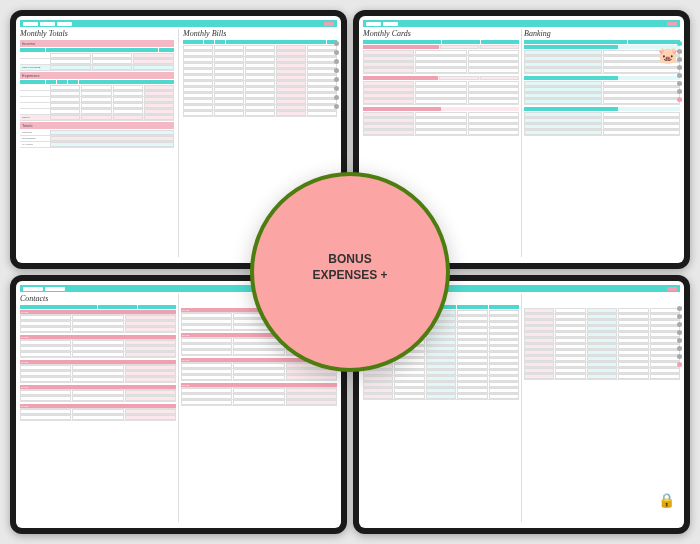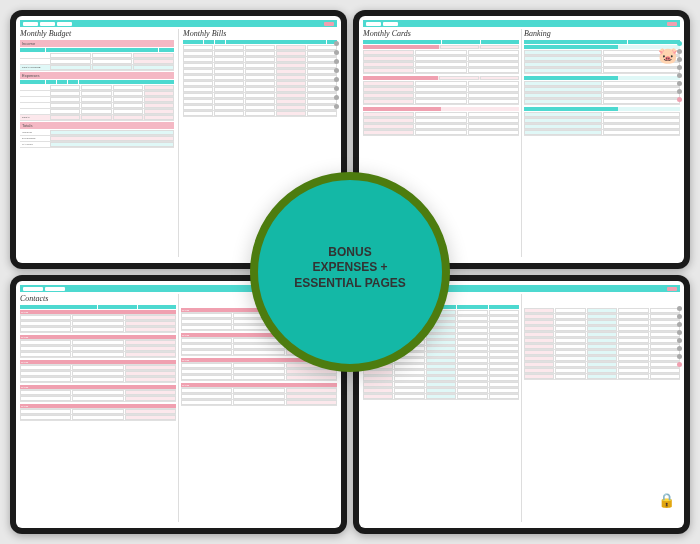--- a/index.html
+++ b/index.html
@@ -90,29 +90,29 @@
     }
 
     
     .circle-overlay {
       position: absolute;
       top: 50%;
       left: 50%;
       transform: translate(-50%, -50%);
       width: 200px;
       height: 200px;
-      background: #14b8a6;
+      background: #fca5a5;
       border-radius: 50%;
       display: flex;
       flex-direction: column;
       align-items: center;
       justify-content: center;
       z-index: 100;
       box-shadow: 0 4px 20px rgba(0,0,0,0.2);
-      border: 8px solid #4d7c0f;
+      border: 4px solid #4d7c0f;
     }
     .circle-title {
       font-weight: bold;
       font-size: 12px;
       color: #333;
       text-align: center;
       line-height: 1.3;
       margin-bottom: 8px;
     }
     .circle-items {
@@ -151,21 +151,21 @@
           <div style="background:#fff; height:4px; width:15px; border-radius:1px;"></div>
           <div style="background:#fff; height:4px; width:15px; border-radius:1px;"></div>
           <div style="background:#fff; height:4px; width:15px; border-radius:1px;"></div>
           <div style="flex:1;"></div>
           <div style="background:#f0a0b0; height:4px; width:10px; border-radius:1px;"></div>
         </div>
 
         <div style="display:flex; gap:3px; height:calc(100% - 11px);">
 
           <div style="flex:1; overflow:hidden;">
-            <div class="sheet-title">Monthly Budget</div>
+            <div class="sheet-title">Monthly Totals</div>
 
             <div class="pink-section-title">Income</div>
             <div style="display:flex; gap:1px; margin-bottom:1px;">
               <div style="width:25px; background:#4dd9d0; height:4px; font-size:2.5px; color:white; padding:1px;"></div>
               <div style="flex:1; background:#4dd9d0; height:4px;"></div>
               <div style="width:15px; background:#4dd9d0; height:4px;"></div>
             </div>
 
             <div class="row-line">
                 <div class="row-label"></div>
@@ -1199,17 +1199,16 @@
           <div style="width:5px; height:5px; background:#f0a0b0; border-radius:50%;"></div>
         </div>
       </div>
     </div>
   </div>
 
   <div class="circle-overlay">
     <div class="circle-title">
       <span>BONUS</span><br>
       <span>EXPENSES +</span><br>
-      <span>ESSENTIAL PAGES</span>
     </div>
   </div>
 
 </div>
 
 </body></html>

